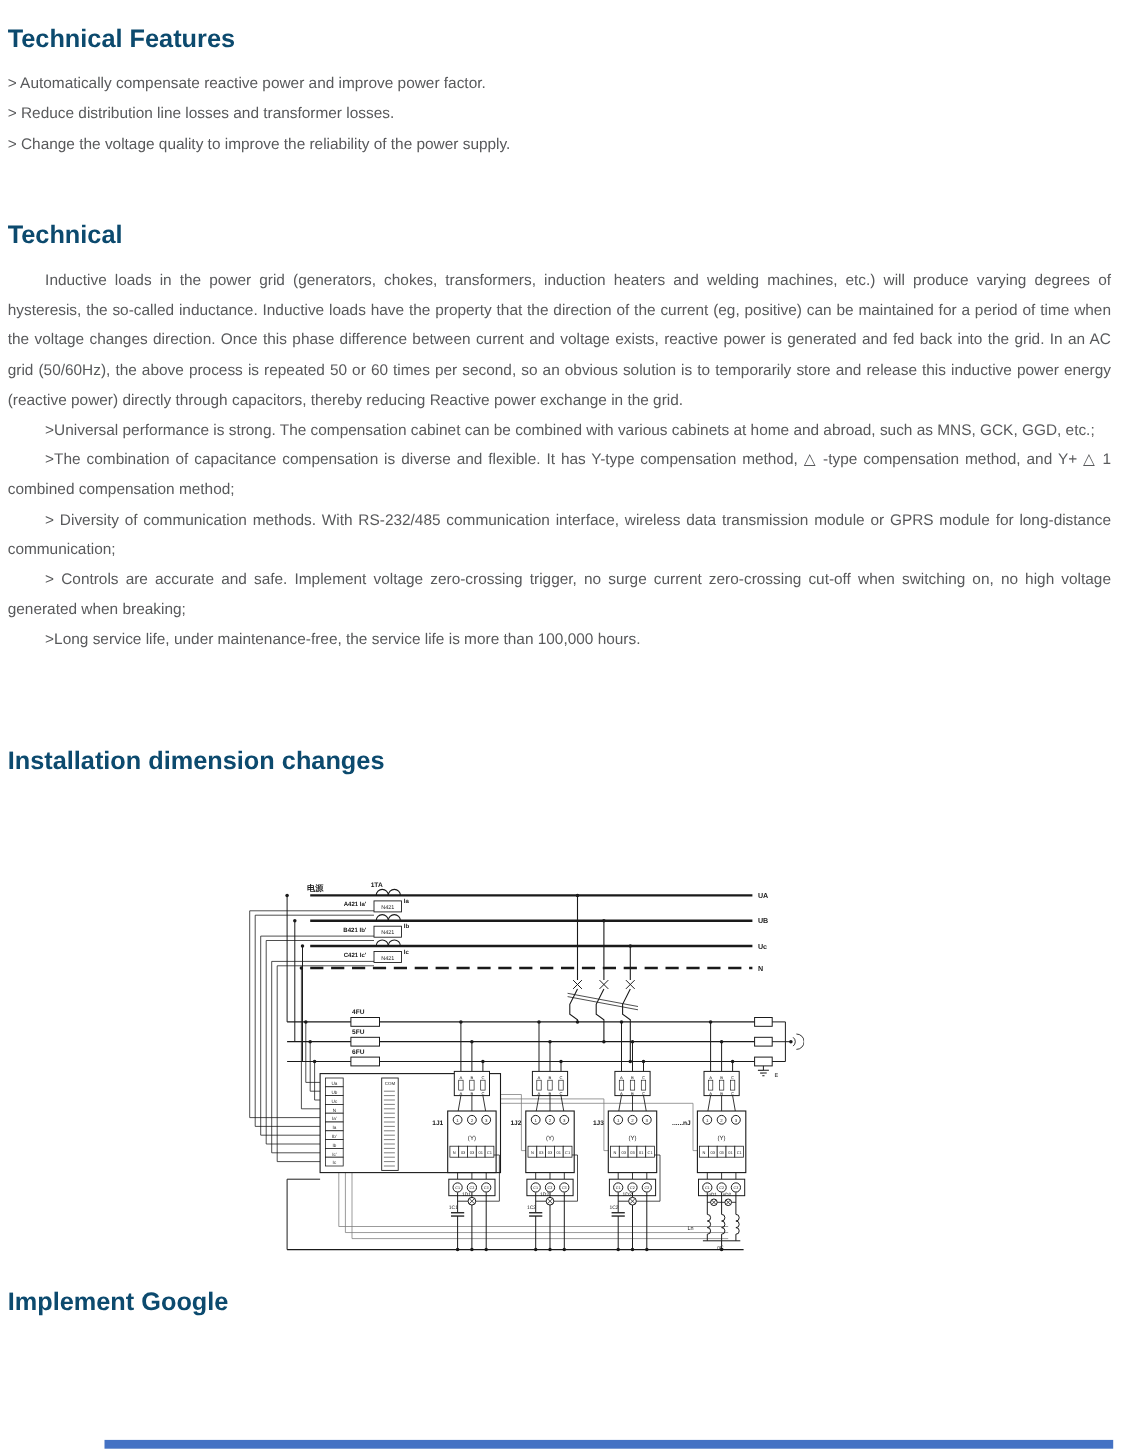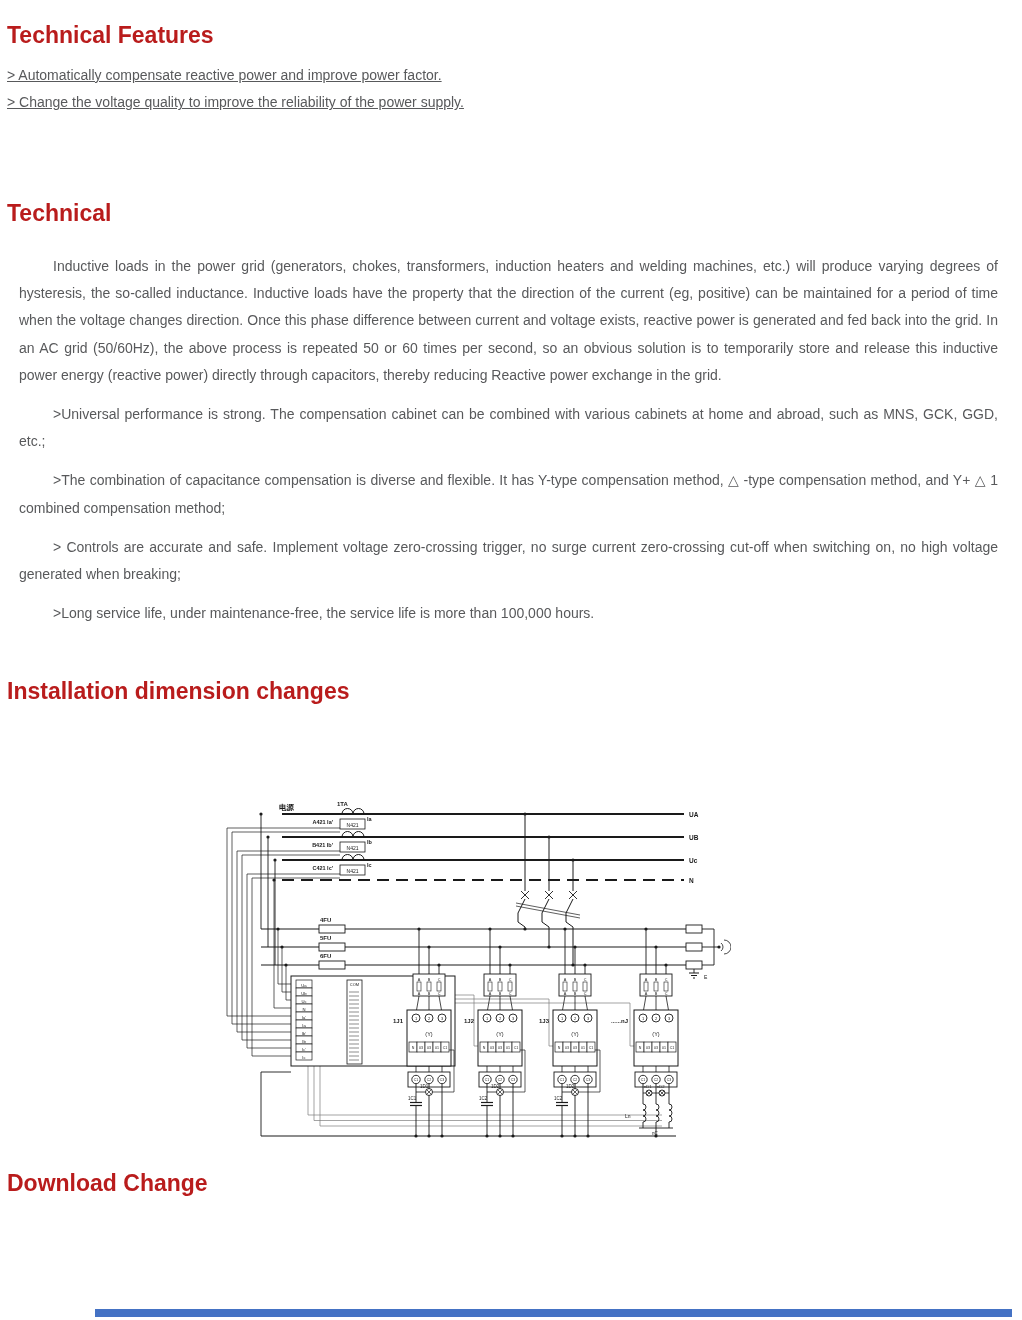--- a/index.html
+++ b/index.html
@@ -3,49 +3,51 @@
 <meta charset="utf-8">
 <style>
   html,body{margin:0;padding:0;}
   body{
     width:1022px;height:1320px;position:relative;overflow:hidden;
     background:#ffffff;color:#58595b;
     font-family:"Liberation Sans",sans-serif;
   }
   .sec-h{
     position:absolute;left:7px;margin:0;
-    font-size:23px;font-weight:bold;color:#b91c1c;letter-spacing:0;
+    font-size:23px;font-weight:bold;color:#0c4a6e;letter-spacing:0;
   }
   .bullets{position:absolute;left:7px;right:12px;font-size:14px;line-height:27.4px;}
-  .bullets div{white-space:nowrap;text-decoration:underline;}
+  .bullets div{white-space:nowrap;}
   .paras{position:absolute;left:7px;right:12px;font-size:14px;line-height:27.2px;text-align:justify;}
-  .paras p{margin:12px;text-indent:34px;}
+  .paras p{margin:0;text-indent:34px;}
   #diagram-wrap{position:absolute;left:216px;top:784px;width:515px;height:366px;}
   svg{font-family:"Liberation Sans",sans-serif;}
   svg text{fill:#1a1a1a;}
   .lblB{font-weight:bold;}
   .footer-bar{
     position:absolute;left:95px;top:1309px;width:917px;height:8px;
     background:#4472c4;
   }
 </style>
 </head>
 <body>
 
 <h2 class="sec-h" style="top:22px">Technical Features</h2>
 <div class="bullets" style="top:62px">
   <div>&gt; Automatically compensate reactive power and improve power factor.</div>
+  <div>&gt; Reduce distribution line losses and transformer losses.</div>
   <div>&gt; Change the voltage quality to improve the reliability of the power supply.</div>
 </div>
 
 <h2 class="sec-h" style="top:200px">Technical</h2>
 <div class="paras" style="top:241px">
   <p>Inductive loads in the power grid (generators, chokes, transformers, induction heaters and welding machines, etc.) will produce varying degrees of hysteresis, the so-called inductance. Inductive loads have the property that the direction of the current (eg, positive) can be maintained for a period of time when the voltage changes direction. Once this phase difference between current and voltage exists, reactive power is generated and fed back into the grid. In an AC grid (50/60Hz), the above process is repeated 50 or 60 times per second, so an obvious solution is to temporarily store and release this inductive power energy (reactive power) directly through capacitors, thereby reducing Reactive power exchange in the grid.</p>
   <p>&gt;Universal performance is strong. The compensation cabinet can be combined with various cabinets at home and abroad, such as MNS, GCK, GGD, etc.;</p>
   <p>&gt;The combination of capacitance compensation is diverse and flexible. It has Y-type compensation method, △ -type compensation method, and Y+ △ 1 combined compensation method;</p>
+  <p>&gt; Diversity of communication methods. With RS-232/485 communication interface, wireless data transmission module or GPRS module for long-distance communication;</p>
   <p>&gt; Controls are accurate and safe. Implement voltage zero-crossing trigger, no surge current zero-crossing cut-off when switching on, no high voltage generated when breaking;</p>
   <p>&gt;Long service life, under maintenance-free, the service life is more than 100,000 hours.</p>
 </div>
 
 <h2 class="sec-h" style="top:678px">Installation dimension changes</h2>
 
 <div id="diagram-wrap">
   <svg id="wiring-svg" width="515" height="366" viewBox="0 0 515 366">
       <g>
         <polyline points="146,207 187,207 187,262 193,262" fill="none" stroke="#7d7d7d" stroke-width="0.7"></polyline>
@@ -468,17 +470,17 @@
       <text x="104" y="156" font-size="6" class="lblB">5FU</text>
       <text x="104" y="174" font-size="6" class="lblB">6FU</text>
 
       <text x="138.5" y="202" font-size="4" text-anchor="middle">COM</text>
 
       <text x="488" y="195" font-size="5">E</text>
     </g>
   </svg>
 </div>
 
-<h2 class="sec-h" style="top:1170px">Download Change</h2>
+<h2 class="sec-h" style="top:1170px">Implement Google</h2>
 <div class="bullets" style="top:1214px">
 </div>
 
 <div class="footer-bar"></div>
 
 </body></html>

